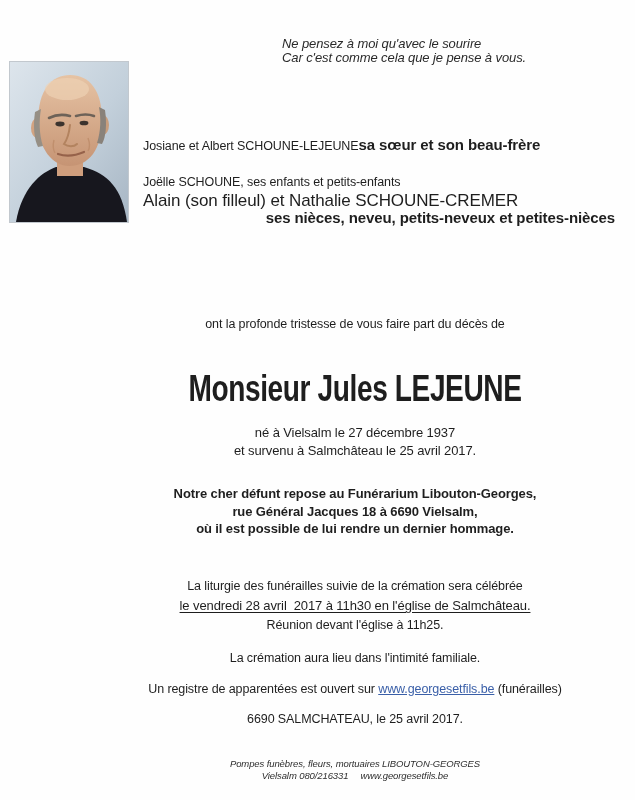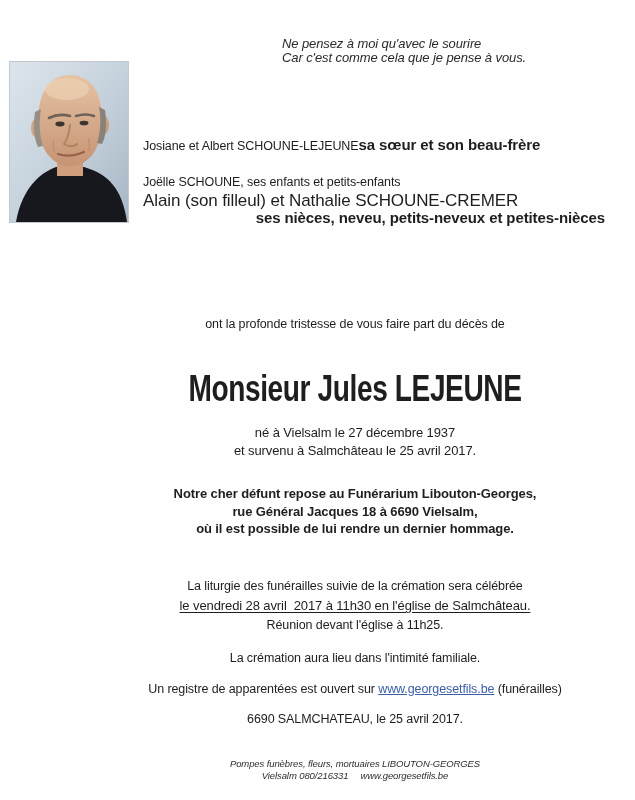--- a/index.html
+++ b/index.html
@@ -32,21 +32,21 @@
   .fam-row1 {
     left:143px; top:136px; width:469px;
     display:flex; justify-content:flex-start; align-items:baseline;
     font-size:12.5px;
   }
   .relation {
     font-weight:bold; font-size:15px;
   }
   .fam-line2 { left:143px; top:175px; font-size:12.5px; }
   .fam-line3 { left:143px; top:191px; font-size:17px; }
-  .fam-line4 { left:136px; top:209px; width:469px; text-align:right; }
+  .fam-line4 { left:146px; top:209px; width:469px; text-align:right; }
 
   .families  { left:140px; top:258px; font-size:12.5px; }
 
   .center-wrap { left:70px; width:570px; text-align:center; }
 
   .announcement { top:317px; font-size:12.5px; }
 
   .deceased-name {
     top:368px;
     font-size:36px; font-weight:bold;

